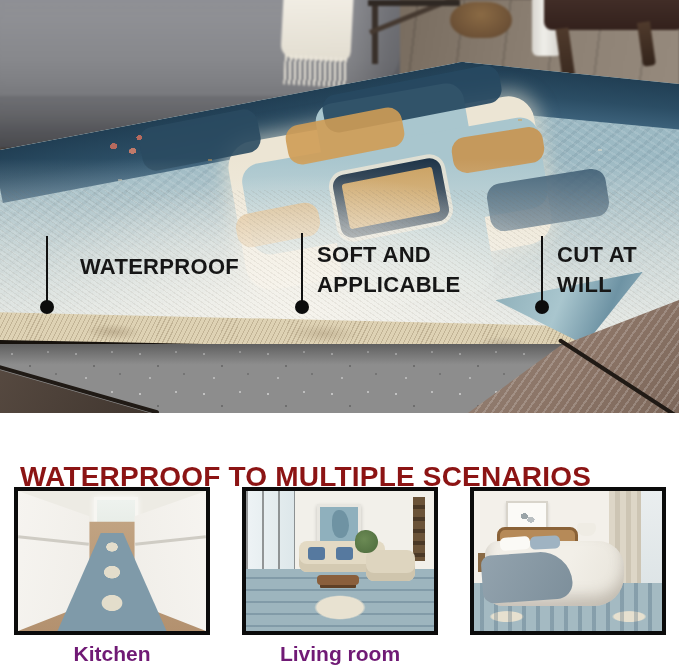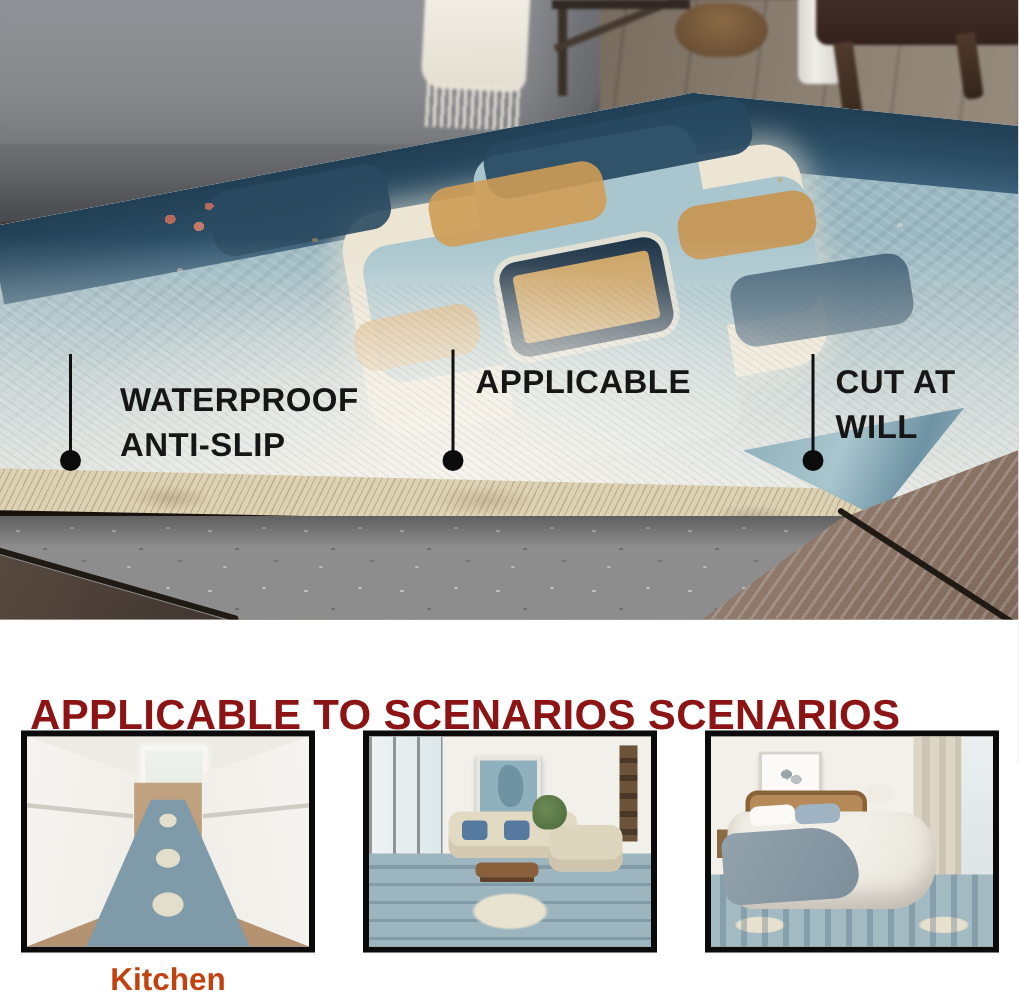--- a/index.html
+++ b/index.html
@@ -118,21 +118,21 @@
   
   .callout{position:absolute;}
   .callout .vline{position:absolute;width:2px;background:#101010;}
   .callout .dot{position:absolute;width:14px;height:14px;border-radius:50%;background:#0c0c0c;}
   .callout .txt{position:absolute;color:#161616;font-size:22px;line-height:30px;font-weight:700;letter-spacing:.3px;white-space:nowrap;}
 
   
   .heading{position:absolute;left:20px;top:438px;font-size:28px;font-weight:800;letter-spacing:.2px;color:#8c1414;white-space:nowrap;}
   .frame{position:absolute;top:487px;width:196px;height:148px;border:4px solid #0b0b0b;box-sizing:border-box;background:#efede7;overflow:hidden;}
   .f1{left:14px;} .f2{left:242px;} .f3{left:470px;}
-  .caption{position:absolute;top:642px;width:196px;text-align:center;font-size:21px;font-weight:700;color:#c2410c;}
+  .caption{position:absolute;top:642px;width:196px;text-align:center;font-size:21px;font-weight:700;color:#701a75;}
   .cap1{left:14px;} .cap2{left:242px;} .cap3{left:470px;}
 
   .scene{position:absolute;inset:0;}
   
   .k-wall{position:absolute;inset:0;background:#edebe4;}
   .k-window{position:absolute;left:76px;top:6px;width:38px;height:58px;background:linear-gradient(180deg,#eef2ee,#dfe6de);border:3px solid #f7f6f2;box-shadow:0 0 6px rgba(255,255,255,.8);}
   .k-floor{position:absolute;inset:0;background:linear-gradient(180deg,#c5a887,#b3916f);clip-path:polygon(0 100%,100% 100%,66% 22%,36% 22%);}
   .k-cab-l{position:absolute;inset:0;background:linear-gradient(100deg,#f6f4f0,#e9e6df);clip-path:polygon(0 0,38% 18%,38% 80%,0 100%);}
   .k-cab-l:after{content:"";position:absolute;left:0;top:34%;width:38%;height:3px;background:#cfccc4;transform:rotate(6deg);}
   .k-cab-r{position:absolute;inset:0;background:linear-gradient(260deg,#f6f4f0,#e9e6df);clip-path:polygon(100% 0,62% 18%,62% 80%,100% 100%);}
@@ -244,43 +244,43 @@
     <div class="wood-br"></div>
     <div class="wood-bl"></div>
     <div class="pad-edge-l"></div>
     <div class="pad-edge-r"></div>
 
     <div class="callout">
       <div class="vline" style="left:46px;top:236px;height:66px;"></div>
       <div class="dot" style="left:40px;top:300px;"></div>
       <div class="txt" style="left:62px;top:252px;margin-left:18px;">
         <div>WATERPROOF</div>
-        <div>ANTI-SLIP</div>
       </div>
     </div>
 
     <div class="callout">
       <div class="vline" style="left:301px;top:233px;height:69px;"></div>
       <div class="dot" style="left:295px;top:300px;"></div>
       <div class="txt" style="left:317px;top:240px;">
+        <div>SOFT AND</div>
         <div>APPLICABLE</div>
       </div>
     </div>
 
     <div class="callout">
       <div class="vline" style="left:541px;top:236px;height:66px;"></div>
       <div class="dot" style="left:535px;top:300px;"></div>
       <div class="txt" style="left:557px;top:240px;">
         <div>CUT AT</div>
         <div>WILL</div>
       </div>
     </div>
   </section>
 
-  <h2 class="heading">APPLICABLE TO SCENARIOS SCENARIOS</h2>
+  <h2 class="heading">WATERPROOF TO MULTIPLE SCENARIOS</h2>
 
   <figure class="frame f1" style="margin:0;">
     <div class="scene">
       <div class="k-wall"></div>
       <div class="k-window"></div>
       <div class="k-floor"></div>
       <div class="k-cab-l"></div>
       <div class="k-cab-r"></div>
       <div class="k-rug"></div>
       <div class="k-rug-pat"></div>
@@ -316,14 +316,15 @@
       <div class="b-lampshade"></div>
       <div class="b-head"></div>
       <div class="b-bed"></div>
       <div class="b-blanket"></div>
       <div class="b-pill-a"></div>
       <div class="b-pill-b"></div>
     </div>
   </figure>
 
   <div class="caption cap1">Kitchen</div>
+  <div class="caption cap2">Living room</div>
 
 </div>
 
 </body></html>

